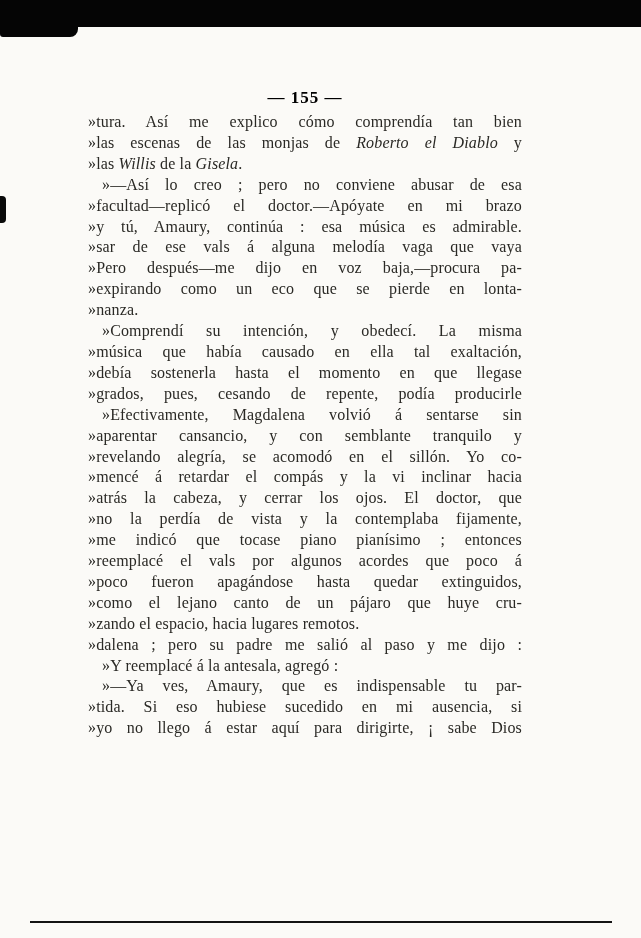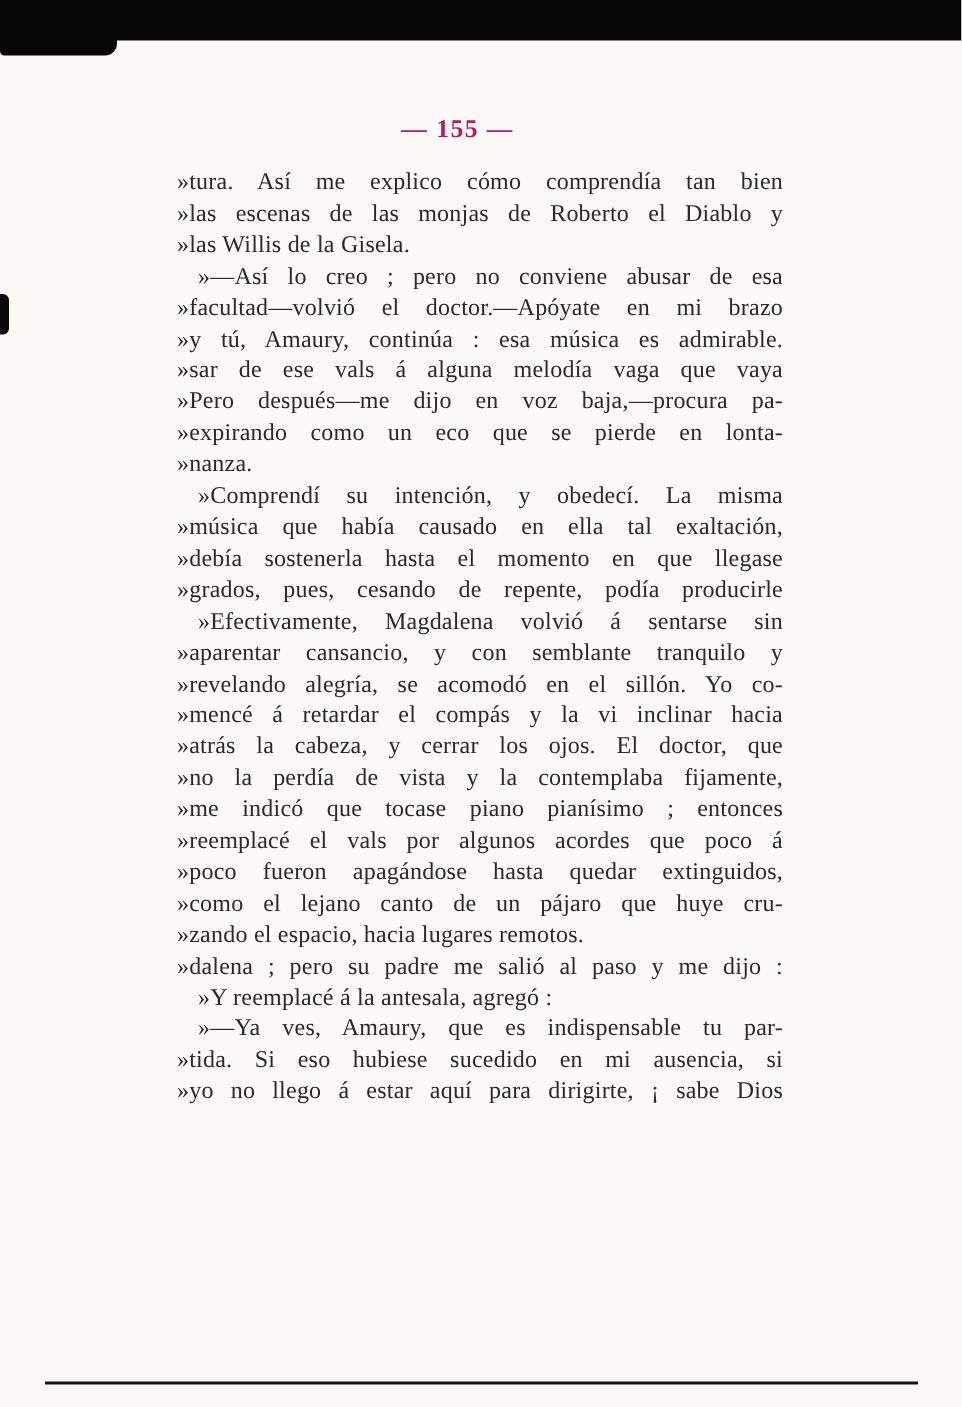--- a/index.html
+++ b/index.html
@@ -23,56 +23,56 @@
   .scan-edge-mark {
     position:absolute; top:196px; left:0; width:6px; height:27px;
     background:#0a0a0a; border-radius:0 4px 4px 0;
   }
   .scan-rule-bottom {
     position:absolute; top:921px; left:30px; width:582px; height:2px;
     background:#141414;
   }
   
   .page-number {
-    position:absolute; top:76px; left:88px; width:434px;
+    position:absolute; top:88px; left:88px; width:434px;
     text-align:center;
     font-weight:bold; font-size:17px; letter-spacing:1px;
-    color:#be185d;
+    color:#000000;
   }
   .text-block {
     position:absolute; top:112px; left:88px; width:434px;
   }
   .line {
     font-size:16px;
     line-height:20.9px;
     text-align:justify;
     text-align-last:justify;
     letter-spacing:0.15px;
     white-space:nowrap; 
   }
-  .line { white-space:normal;margin-left:30px; }
+  .line { white-space:normal; }
   .line.short { text-align-last:left; }
   .line.indent { text-indent:14px; }
-  .italic { }
+  .italic { font-style:italic; }
 </style>
 </head>
 <body>
 
 <div class="scan-bar-top"></div>
 <div class="scan-bar-top-left"></div>
 <div class="scan-edge-mark"></div>
 <div class="scan-rule-bottom"></div>
 
 <div class="page-number">— 155 —</div>
 <div class="text-block" id="text-block">
     <div class="line"><span>»tura. Así me explico cómo comprendía tan bien</span></div>
     <div class="line"><span>»las escenas de las monjas de </span><span class="italic">Roberto el Diablo</span><span> y</span></div>
     <div class="line short"><span>»las </span><span class="italic">Willis</span><span> de la </span><span class="italic">Gisela</span><span>.</span></div>
     <div class="line indent"><span>»—Así lo creo ; pero no conviene abusar de esa</span></div>
-    <div class="line"><span>»facultad—volvió el doctor.—Apóyate en mi brazo</span></div>
+    <div class="line"><span>»facultad—replicó el doctor.—Apóyate en mi brazo</span></div>
     <div class="line"><span>»y tú, Amaury, continúa : esa música es admirable.</span></div>
     <div class="line"><span>»sar de ese vals á alguna melodía vaga que vaya</span></div>
     <div class="line"><span>»Pero después—me dijo en voz baja,—procura pa-</span></div>
     <div class="line"><span>»expirando como un eco que se pierde en lonta-</span></div>
     <div class="line short"><span>»nanza.</span></div>
     <div class="line indent"><span>»Comprendí su intención, y obedecí. La misma</span></div>
     <div class="line"><span>»música que había causado en ella tal exaltación,</span></div>
     <div class="line"><span>»debía sostenerla hasta el momento en que llegase</span></div>
     <div class="line"><span>»grados, pues, cesando de repente, podía producirle</span></div>
     <div class="line indent"><span>»Efectivamente, Magdalena volvió á sentarse sin</span></div>

